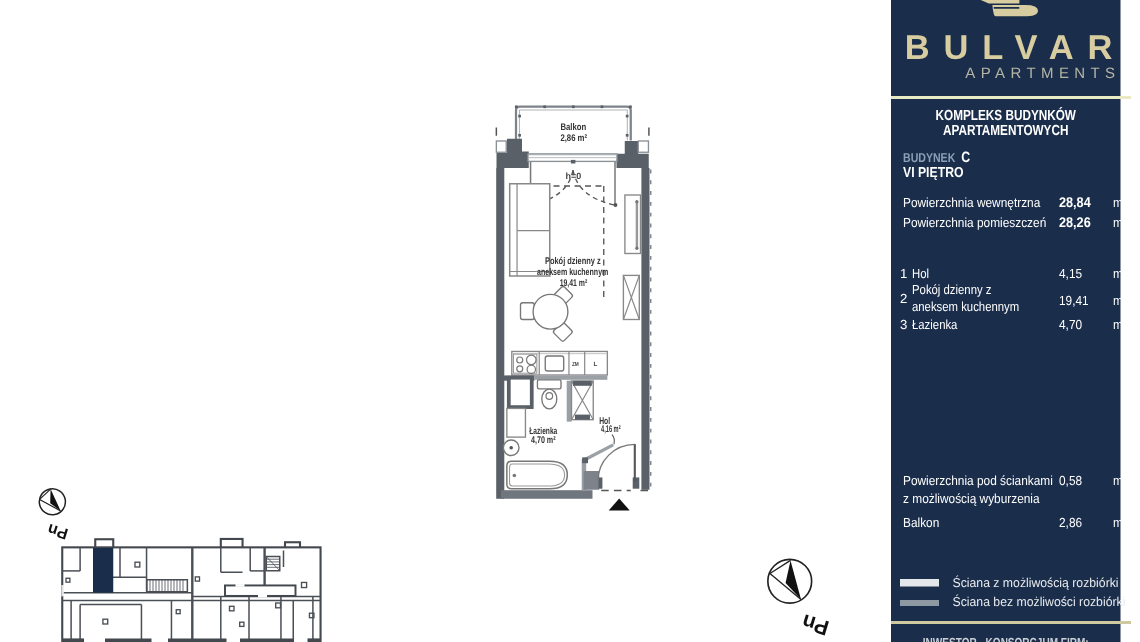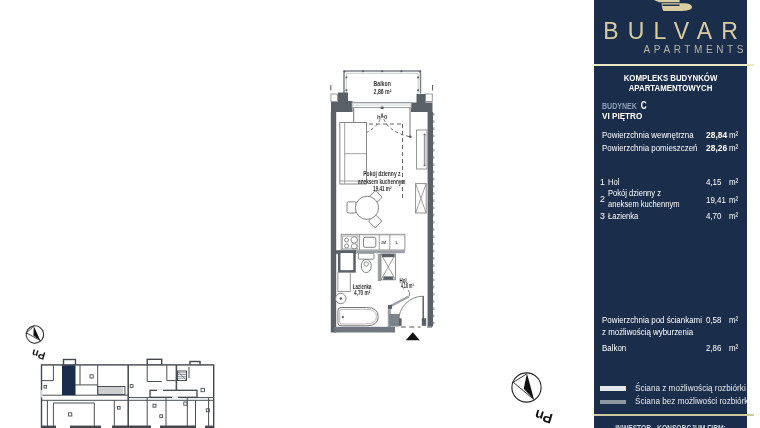--- a/index.html
+++ b/index.html
@@ -2,37 +2,37 @@
 <html><head>
 <meta charset="utf-8">
 <style>
   html,body{margin:0;padding:0;}
   body{width:760px;height:428px;position:relative;background:#fff;overflow:hidden;
        font-family:"Liberation Sans", sans-serif;}
   #plan{position:absolute;left:0;top:0;}
   .sb{position:absolute;left:594px;top:0;width:153px;height:428px;background:#1a2d4a;}
   .sb *{position:absolute;}
   .bulvar{left:0;width:100%;top:19.5px;line-height:1;text-align:center;color:#d8cda0;font-size:23px;
-          letter-spacing:9.2px;text-indent:9.2px;font-weight:400;}
+          letter-spacing:9.2px;text-indent:9.2px;font-weight:700;}
   .apart{left:0;width:100%;top:44.5px;line-height:1;text-align:right;color:#b5b5a6;font-size:10px;
          letter-spacing:3.6px;text-indent:3.6px;}
   .creamline{left:0;top:64px;width:160px;height:1.6px;background:#e9e9c4;}
   .kompleks{left:-20px;width:193px;top:72.5px;text-align:center;color:#fff;font-weight:bold;
             font-size:9.8px;line-height:10px;transform:scaleX(0.8);}
   .budynek{left:8px;top:99.5px;font-size:8.6px;color:#8ba0b8;font-weight:bold;
            transform:scaleX(0.82);transform-origin:0 0;white-space:nowrap;}
   .budynek b{color:#fff;font-size:10px;position:static;}
             .pietro{left:8px;top:109.5px;font-size:9.6px;color:#fff;font-weight:bold;
           transform:scaleX(0.85);transform-origin:0 0;white-space:nowrap;}
   .row{left:0;width:100%;font-size:8.8px;color:#fff;line-height:10.5px;}
   .row .lab{left:8px;top:0;position:absolute;transform:scaleX(0.9);transform-origin:0 0;white-space:nowrap;}
   .row .val{left:112px;top:0;position:absolute;font-weight:bold;font-size:9.4px;
             transform:scaleX(0.9);transform-origin:0 0;}
   .row .valn{left:111.5px;top:0;position:absolute;transform:scaleX(0.9);transform-origin:0 0;}
-  .row .un{left:135px;top:0;position:absolute;transform:scaleX(0.9);transform-origin:0 0;text-align:center;}
+  .row .un{left:148px;top:0;position:absolute;transform:scaleX(0.9);transform-origin:0 0;text-align:center;}
   .num{position:absolute;left:6px;}
   .nm{position:absolute;left:14px;transform:scaleX(0.86);transform-origin:0 0;white-space:nowrap;}
   .goldline{left:0;top:413.5px;width:160px;height:2px;background:#cfc9a0;}
   .inwestor{left:-20px;width:193px;top:423px;text-align:center;color:#c9d0d8;font-weight:bold;
             font-size:8.8px;transform:scaleX(0.76);}
   .lg1{left:6px;top:386px;width:26px;height:4.5px;background:#e3e7ea;}
   .lg2{left:6px;top:399.5px;width:26px;height:4.5px;background:#8d98a3;}
   .lgt{font-size:8.6px;color:#e8ebee;left:41px;transform:scaleX(0.95);transform-origin:0 0;white-space:nowrap;}
 </style>
 </head>

